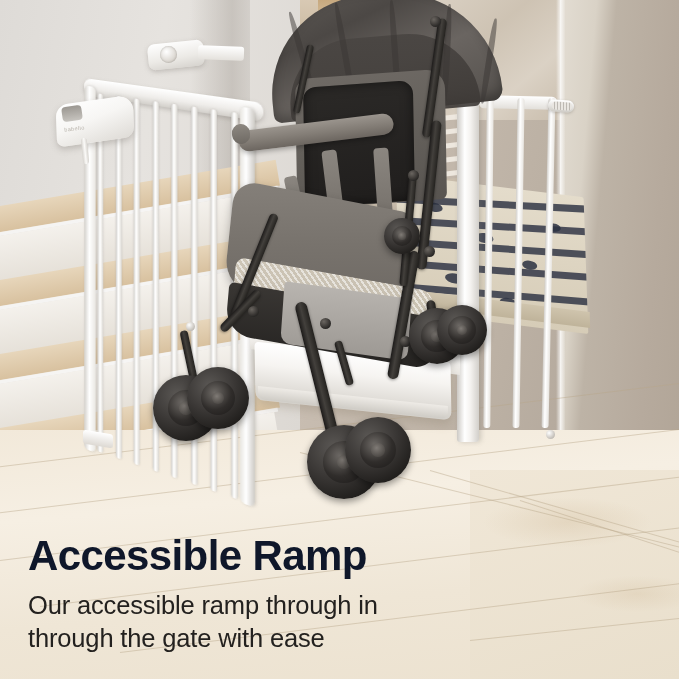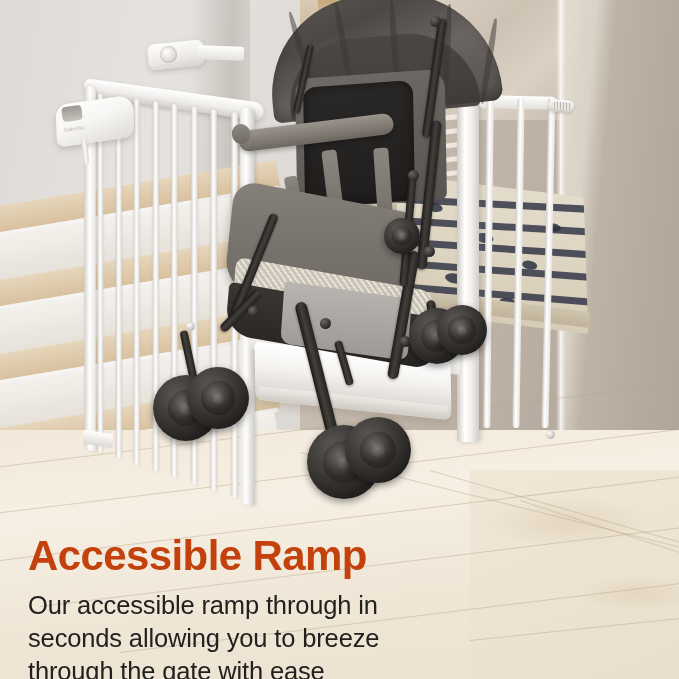--- a/index.html
+++ b/index.html
@@ -552,21 +552,20 @@
         </div>
         <div class="wheel">
           <div class="tyre" style="left: 384px; top: 218px; width: 36px; height: 36px;"></div>
           <div class="rim" style="left: 391.92px; top: 225.92px; width: 20.16px; height: 20.16px;"></div>
           <div class="hub" style="left: 398.4px; top: 232.4px; width: 7.2px; height: 7.2px;"></div>
         </div>
       </div>
   </div>
 
   <div class="copy">
-    <h1 class="headline" style="color: #c2410c;">Accessible Ramp</h1>
+    <h1 class="headline" style="color: #0f172a;">Accessible Ramp</h1>
     <p class="subcopy" style="color: rgb(35, 33, 31);">
       <span>Our accessible ramp through in</span>
-      <span>seconds allowing you to breeze</span>
       <span>through the gate with ease</span>
     </p>
   </div>
 
 </div>
 
 </body></html>

